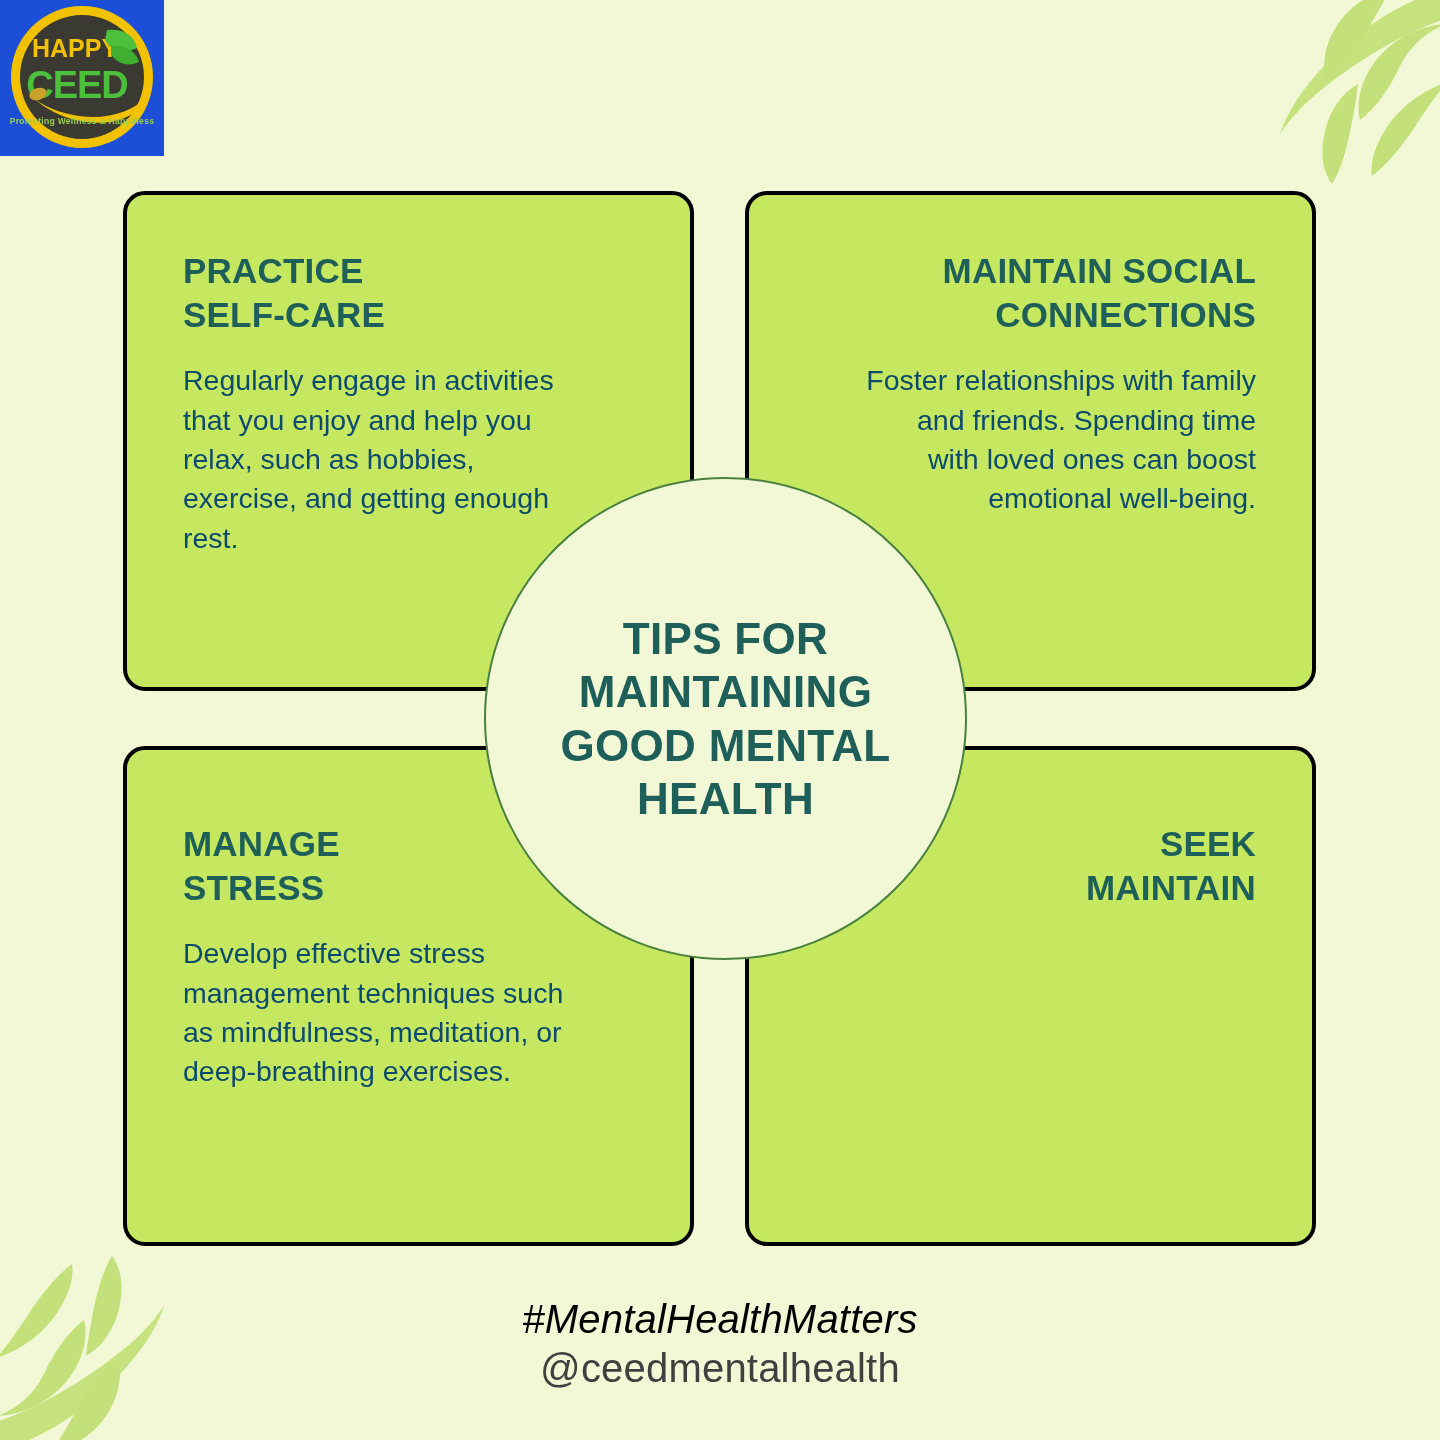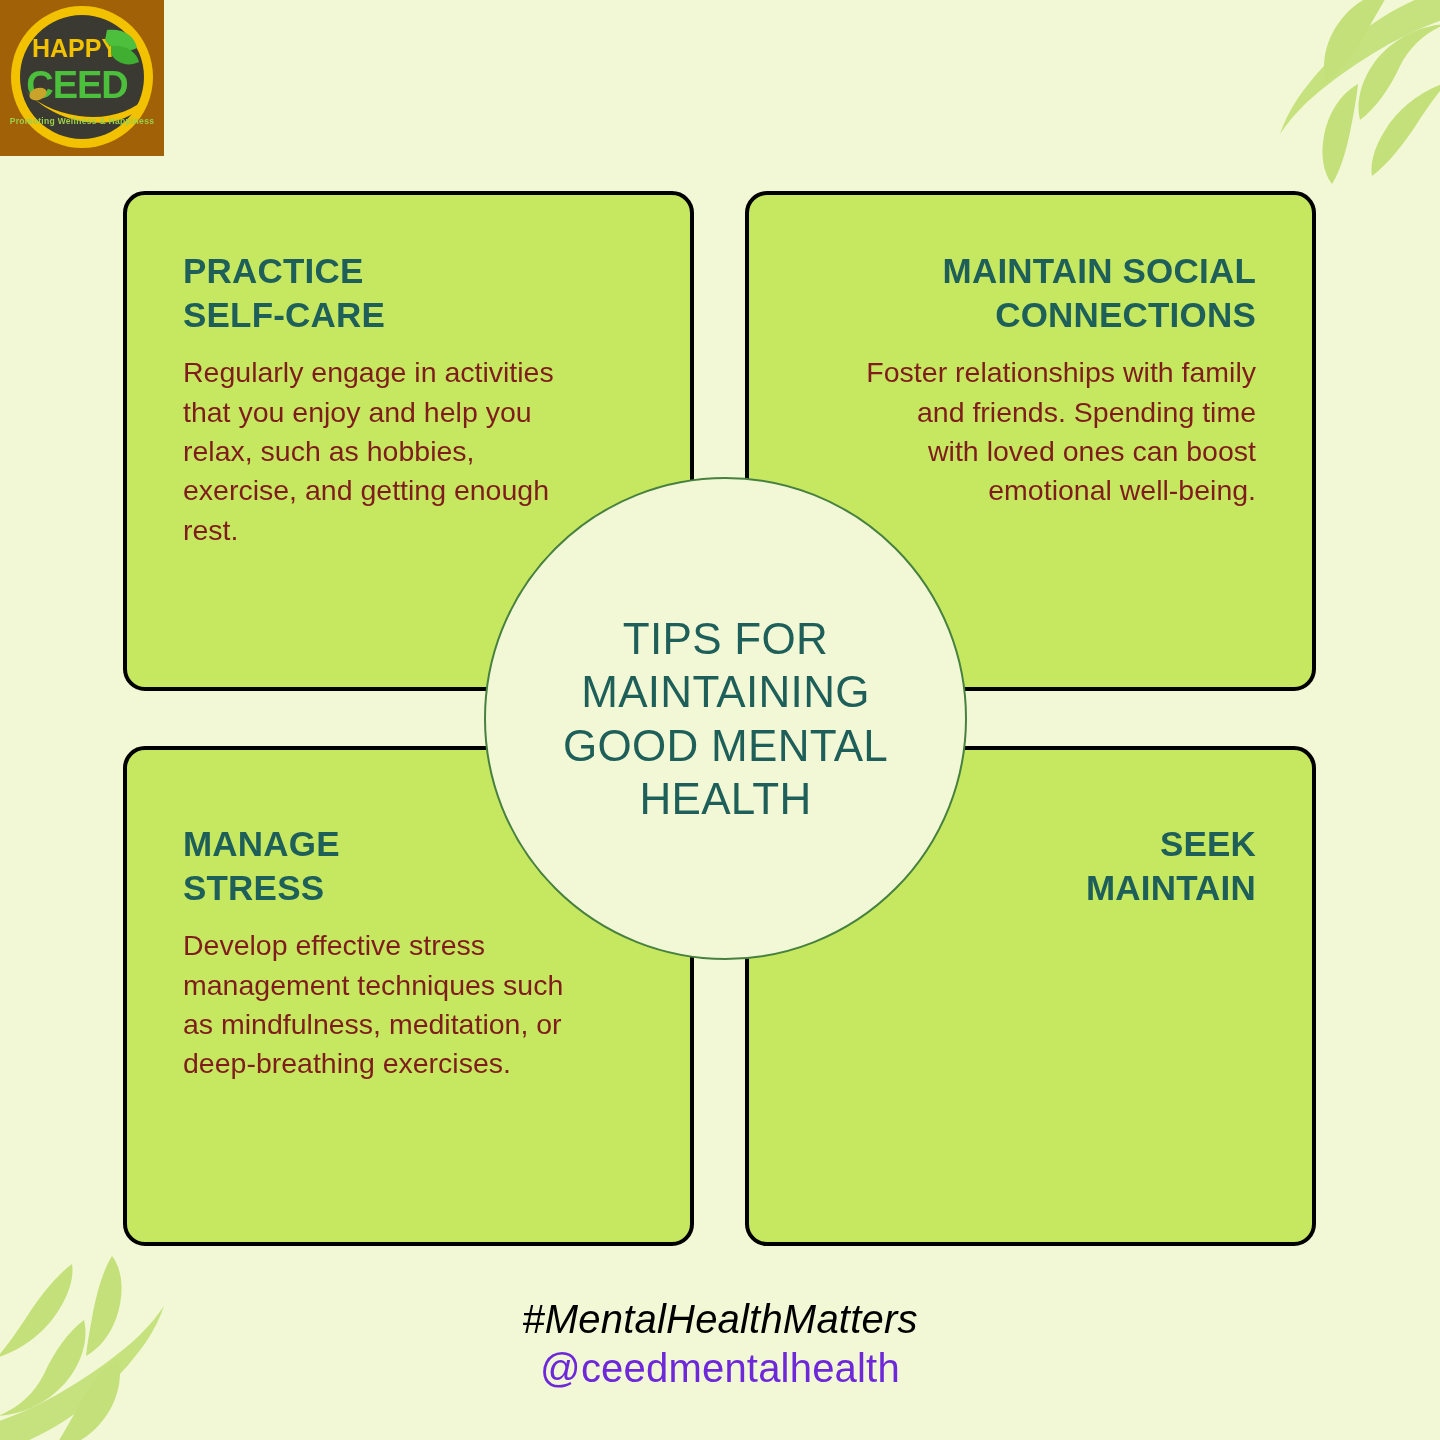--- a/index.html
+++ b/index.html
@@ -35,21 +35,21 @@
     transform: scaleX(-1) scaleY(-1);
   }
 
   
   .logo-plate {
     position: absolute;
     left: 0;
     top: 0;
     width: 164px;
     height: 156px;
-    background: #a16207;
+    background: #1d4ed8;
     z-index: 40;
   }
   .logo-mark {
     position: absolute;
     left: 7px;
     top: 2px;
     width: 150px;
     height: 150px;
   }
 
@@ -83,24 +83,24 @@
   .card-title {
     font-size: 35px;
     font-weight: 700;
     line-height: 1.26;
     letter-spacing: 0.2px;
     color: #1e5f59;
     white-space: pre-line;
   }
 
   .card-body {
-    margin-top: 16px;
+    margin-top: 24px;
     font-size: 28.5px;
     line-height: 1.38;
-    color: #7f1d1d;
+    color: #0c4a6e;
     max-width: 395px;
   }
   .card.tl .card-body, .card.bl .card-body { margin-right: auto; }
   .card.tr .card-body, .card.br .card-body { margin-left: auto; }
 
   .card.bl { padding-top: 72px; }
   .card.br { padding-top: 72px; }
 
   
   .center-circle {
@@ -112,21 +112,21 @@
     border-radius: 50%;
     background: #f2f8d5;
     border: 2px solid #47803f;
     display: flex;
     align-items: center;
     justify-content: center;
     z-index: 30;
   }
   .center-title {
     font-size: 44px;
-    font-weight: 400;
+    font-weight: 700;
     line-height: 1.21;
     letter-spacing: 0.3px;
     color: #1e5f59;
     text-align: center;
     white-space: pre-line;
     padding: 0 34px;
   }
 
   
   .footer {
@@ -141,21 +141,21 @@
     display: block;
     font-size: 40px;
     font-style: italic;
     color: #000000;
     line-height: 1.22;
     letter-spacing: 0.2px;
   }
   .footer .handle {
     display: block;
     font-size: 40px;
-    color: #6d28d9;
+    color: #404040;
     line-height: 1.22;
     letter-spacing: 0.2px;
   }
 </style>
 </head>
 <body>
 
 <svg class="leaf-deco top-right" viewBox="0 0 210 210" xmlns="http://www.w3.org/2000/svg" aria-hidden="true">
   <g fill="#c3e07a">
     <path d="M208 2 C150 18 96 58 58 112 C50 124 44 136 40 148 C48 136 60 122 74 110 C112 78 160 48 208 32 Z" opacity="0.95"></path>

